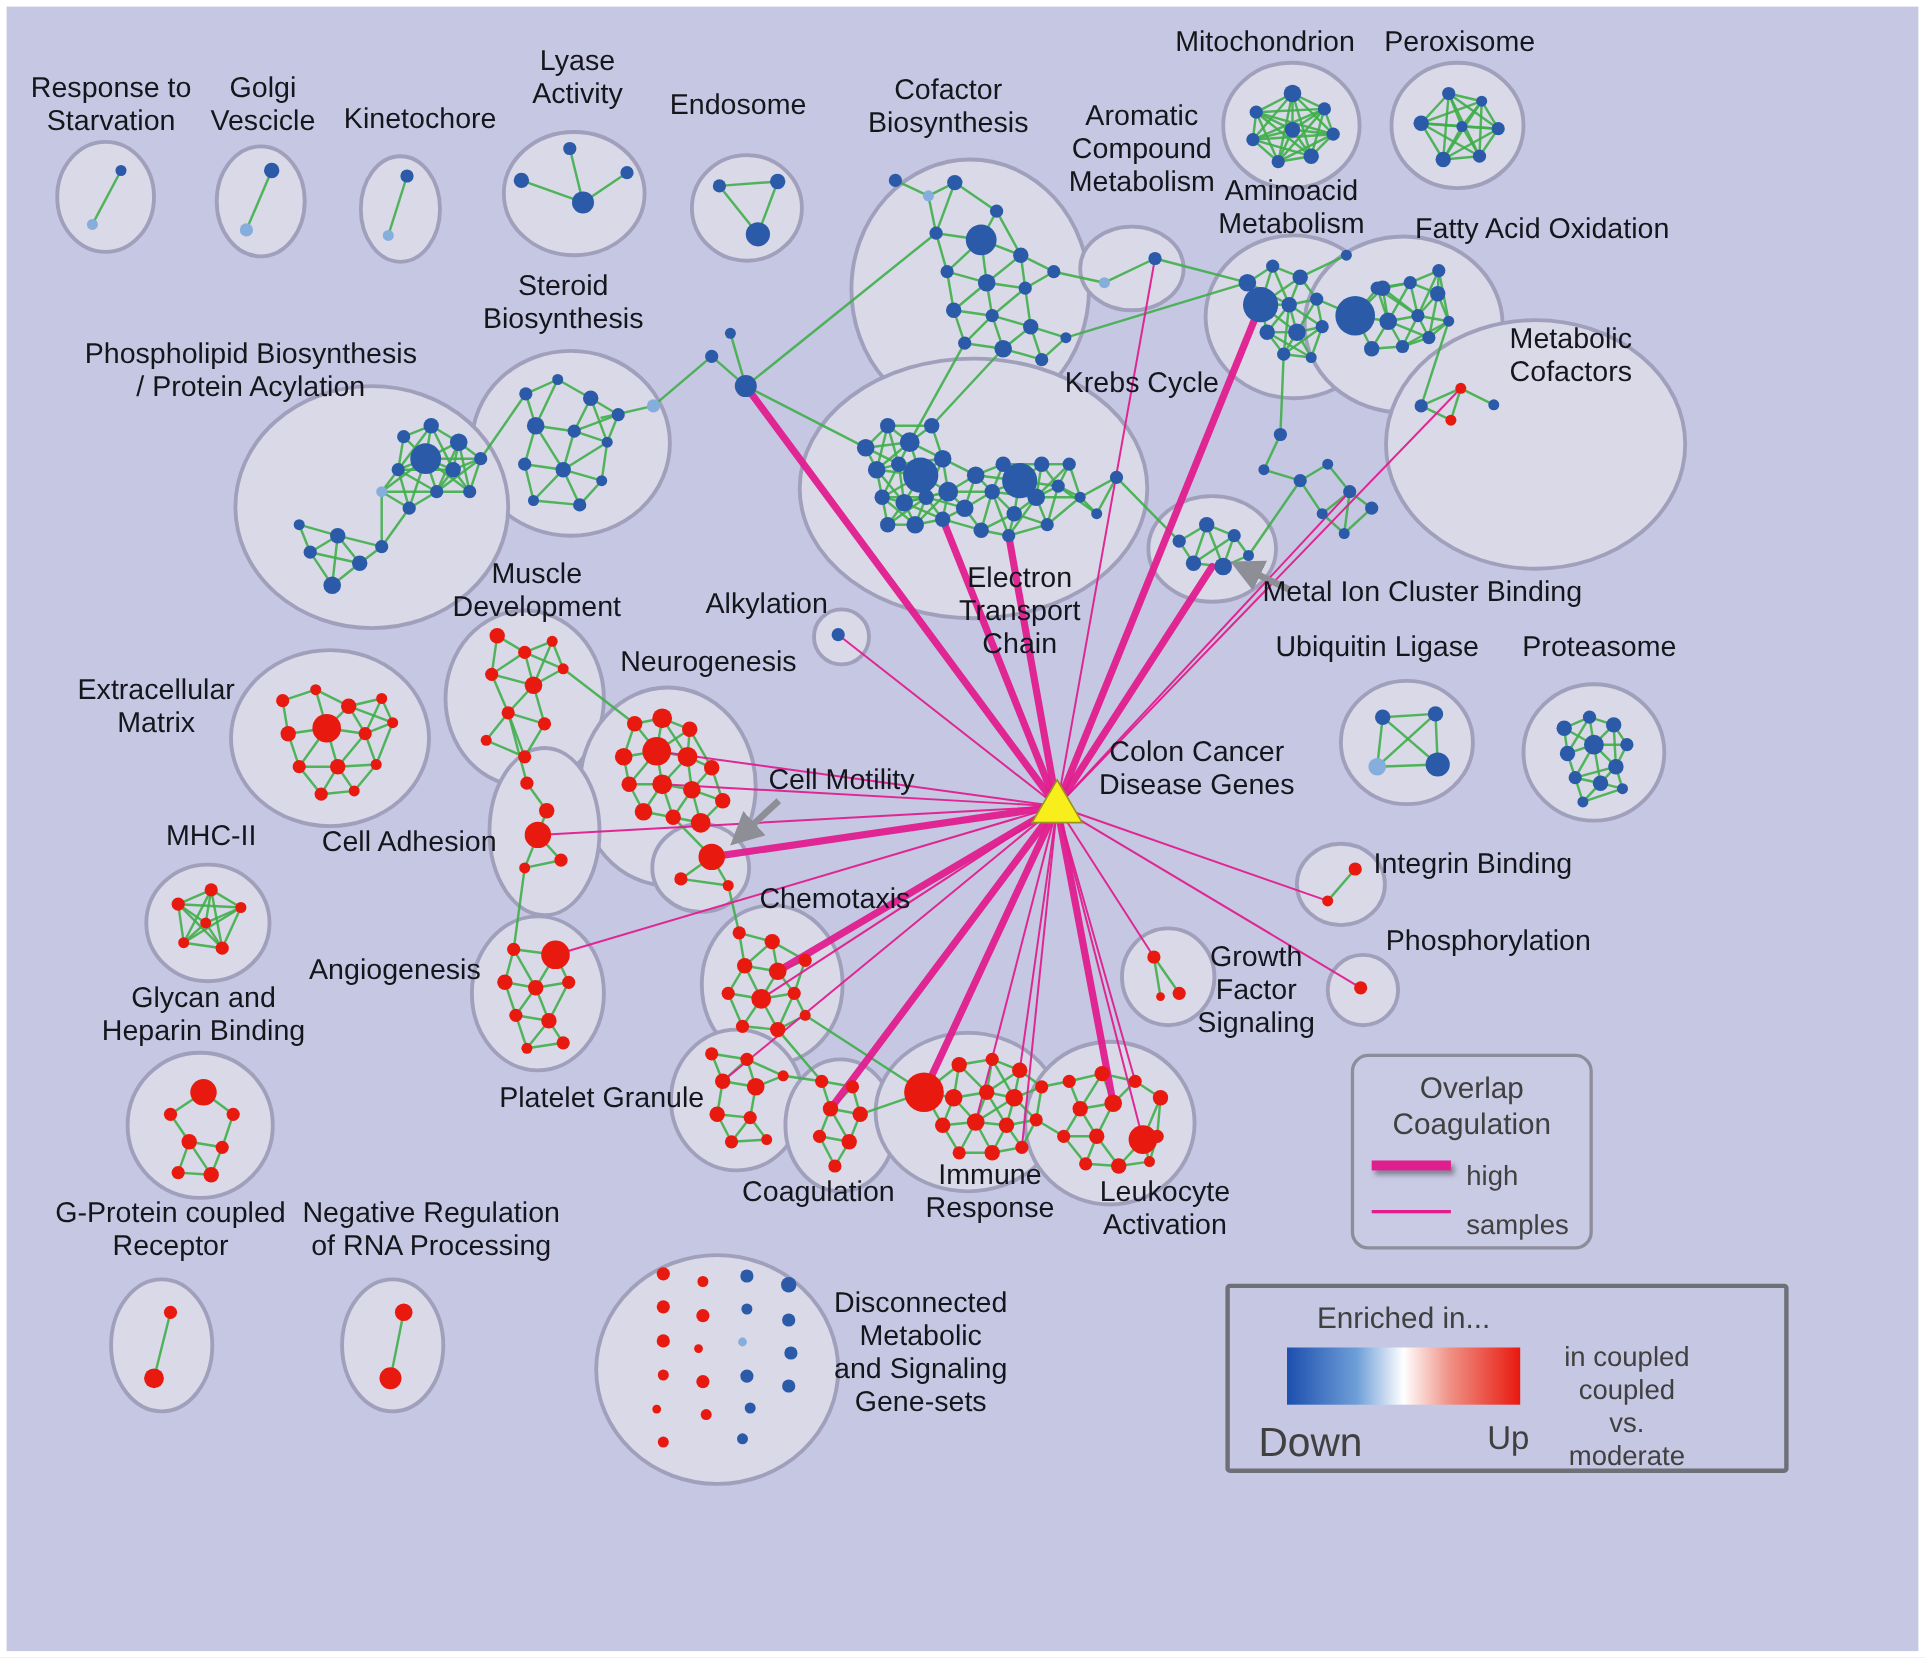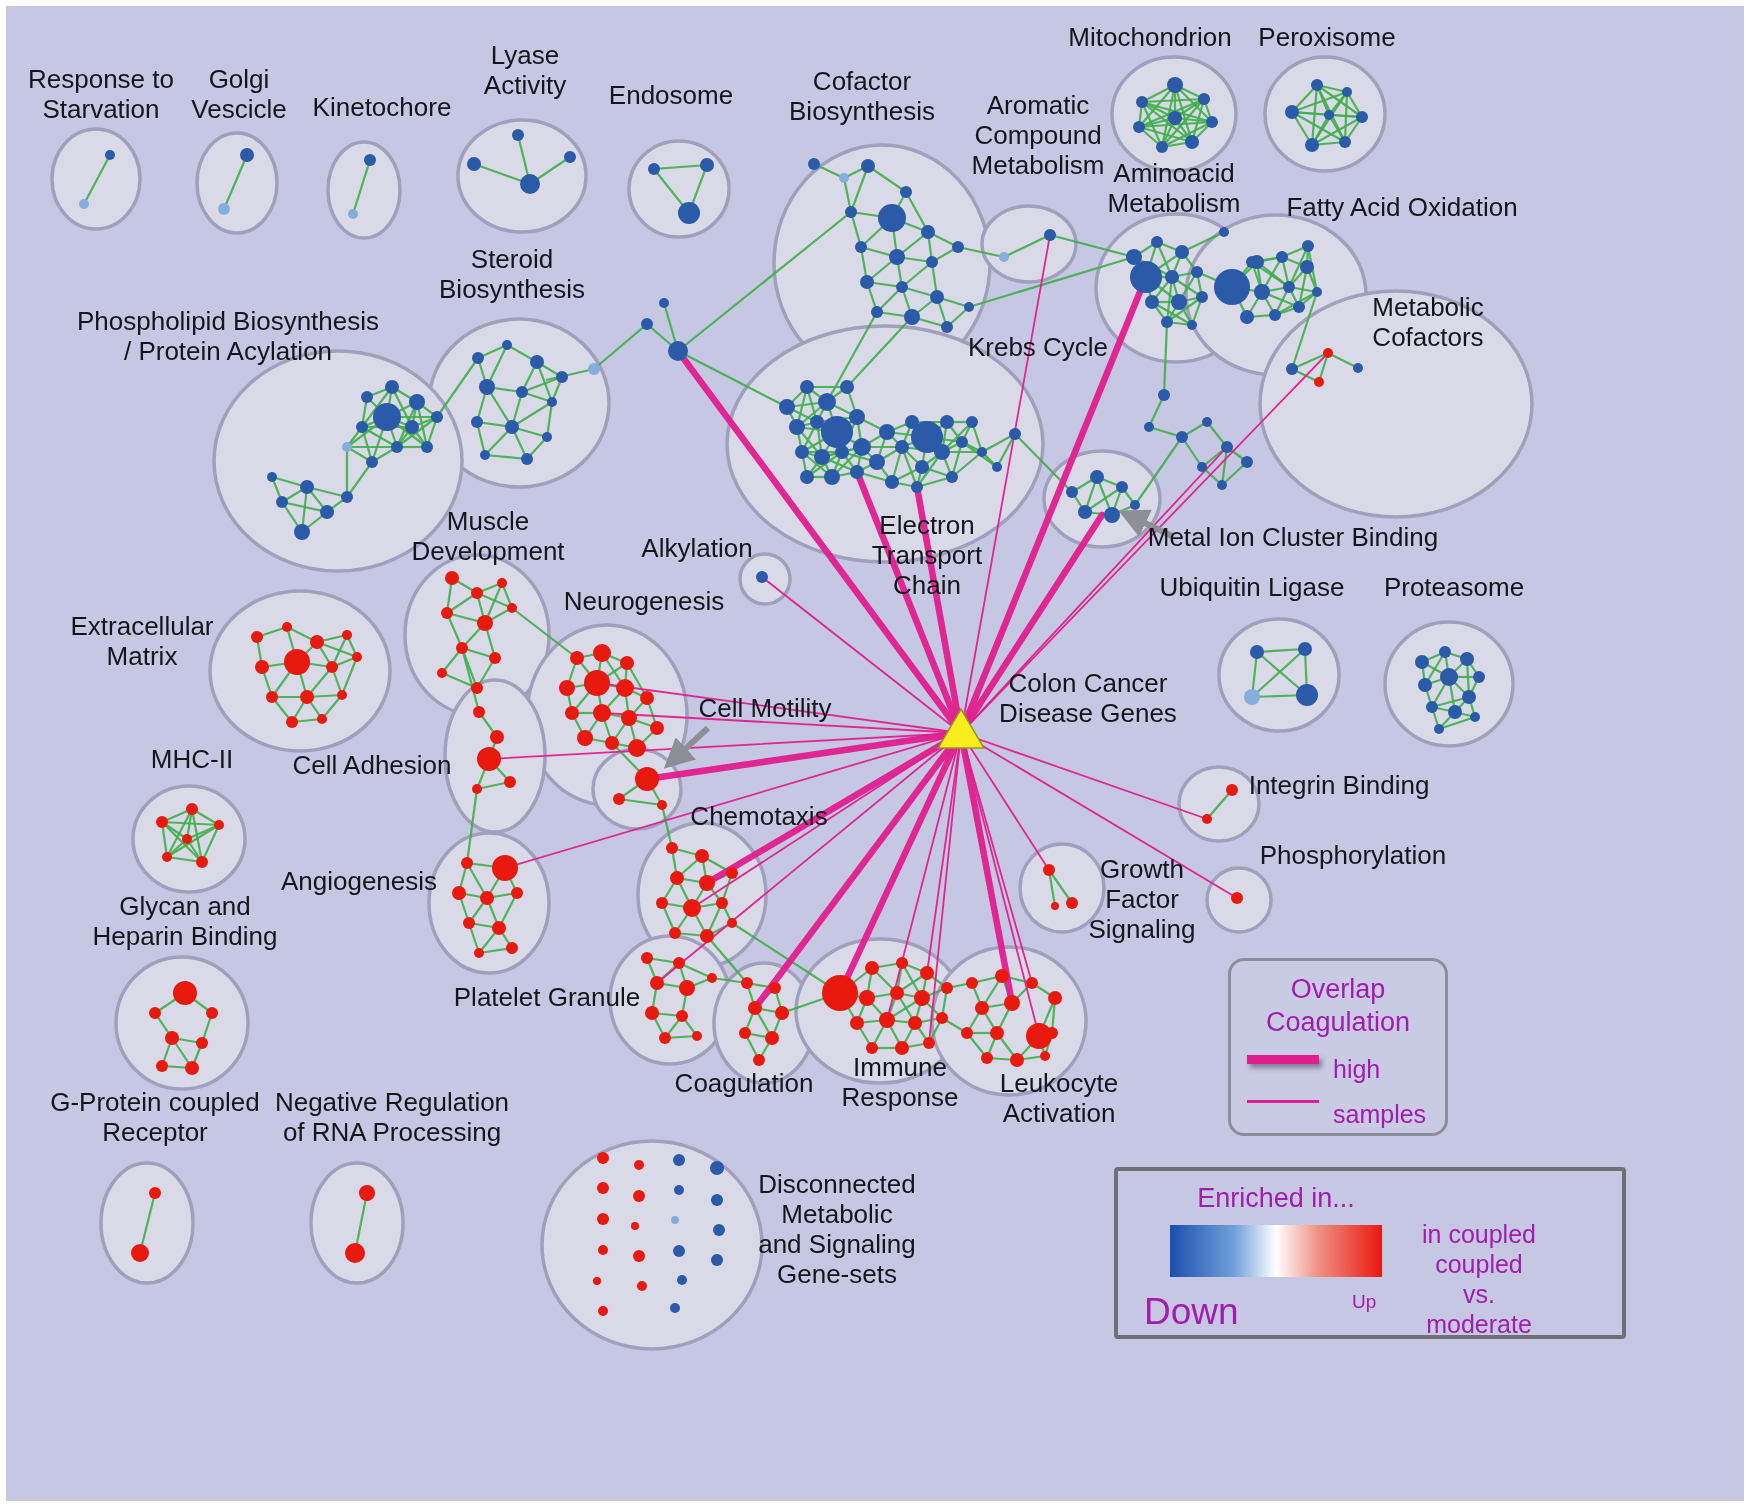--- a/index.html
+++ b/index.html
@@ -1,30 +1,30 @@
 <!DOCTYPE html>
 <html><head>
 <meta charset="utf-8">
 <style>
   html,body{margin:0;padding:0;background:#ffffff;}
   #stage{position:relative;width:1750px;height:1507px;background:#c6c7e2;font-family:"Liberation Sans",sans-serif;overflow:hidden;border:6px solid #ffffff;box-sizing:border-box;}
   #net{position:absolute;left:0;top:0;}
-  .legend{position:absolute;color:#a21caf;box-sizing:border-box;}
+  .legend{position:absolute;color:#404040;box-sizing:border-box;}
   #overlap-legend{left:1222px;top:952px;width:220px;height:178px;border:3px solid #8d8d9c;border-radius:16px;background:#c9cae4;}
   .ovl-title{text-align:center;font-size:27px;margin-top:12px;line-height:33px;}
   .ovl-row{display:flex;align-items:flex-start;margin:16px 0 0 16px;}
   .ovl-line{width:72px;margin-right:14px;flex:none;}
   .ovl-line.thick{height:9px;background:#e01e8e;box-shadow:3px 4px 5px rgba(70,70,80,0.55);}
   .ovl-line.thin{height:3px;background:#e01e8e;}
   .ovl-label{font-size:25px;}
   #enriched-legend{left:1108px;top:1161px;width:512px;height:172px;border:4px solid #6f6f78;border-radius:4px;background:#c6c7e2;}
   .enr-title{position:absolute;left:18px;top:12px;width:280px;text-align:center;font-size:27px;}
   .enr-bar{position:absolute;left:52px;top:54px;width:212px;height:52px;background:linear-gradient(to right,#1c4fae,#6f9fd8 30%,#ffffff 50%,#ef9084 70%,#e8190f);}
   .enr-down{position:absolute;left:26px;top:120px;font-size:37px;}
-  .enr-up{position:absolute;left:234px;top:120px;font-size:19px;}
+  .enr-up{position:absolute;left:234px;top:120px;font-size:30px;}
   .enr-note{position:absolute;left:290px;top:48px;width:142px;text-align:center;font-size:25px;line-height:30px;}
 </style>
 </head>
 <body>
 
 <div id="stage">
 
   <svg id="net" width="1750" height="1507" viewBox="0 0 1750 1507">
     <defs>
       <marker id="arw" markerWidth="5" markerHeight="5" refX="3.6" refY="2.5" orient="auto">

